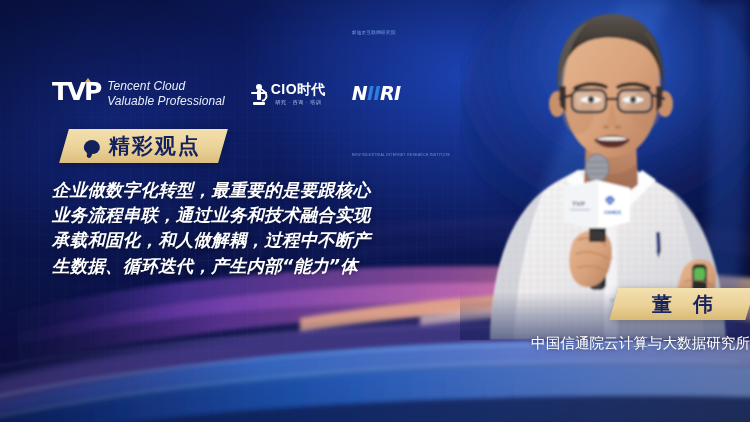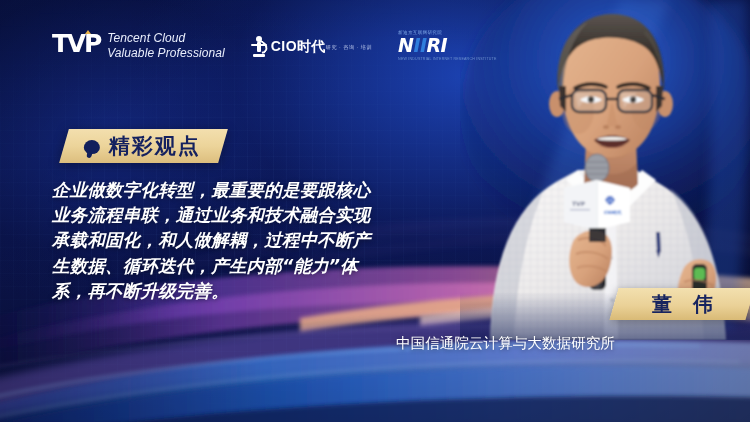--- a/index.html
+++ b/index.html
@@ -50,25 +50,25 @@
   .tvp-text{ font-size:12px; line-height:1.26; color:#e9eefc; font-style:italic; white-space:nowrap; letter-spacing:.1px; }
 
   .logo-cio{ display:flex; align-items:center; gap:3px; }
   .cio-fig{ position:relative; width:17px; height:21px; }
   .cio-fig .head{ position:absolute; left:5.5px; top:0; width:6px;height:6px;border-radius:50%;background:#fff; }
   .cio-fig .body{ position:absolute; left:6.5px; top:6px; width:4px;height:10px;background:#fff;border-radius:1px; }
   .cio-fig .arms{ position:absolute; left:0.5px; top:8px; width:16px;height:2.6px;background:#fff;border-radius:2px; }
   .cio-fig .base{ position:absolute; left:2.5px; bottom:0; width:12px;height:2.6px;background:#fff;border-radius:1px; }
   .cio-fig .ring{ position:absolute; left:0; top:4.5px; width:17px;height:13px;border:2px solid #fff;border-radius:50%;
                   border-left-color:transparent; border-bottom-color:transparent; transform:rotate(35deg); }
-  .cio-wrap{ display:flex; flex-direction:row; align-items:center; }
+  .cio-wrap{ display:flex; flex-direction:column; align-items:center; }
   .cio-main{ font-size:14px; font-weight:800; color:#fff; letter-spacing:.4px; line-height:1; }
   .cio-sub{ font-size:5.2px; color:#b9c6ea; letter-spacing:.5px; margin-top:2.5px; white-space:nowrap; }
 
-  .logo-niiri{ display:flex; flex-direction:column; align-items:flex-start; }
+  .logo-niiri{ display:flex; flex-direction:column; align-items:flex-start;gap:48px; }
   .niiri-top{ font-size:4.6px; color:#7fa8e8; letter-spacing:.3px; white-space:nowrap; margin-bottom:1px; }
   .niiri-main{ font-size:19px; font-weight:800; font-style:italic; color:#fff; letter-spacing:-0.6px; line-height:1;
                font-family:"DejaVu Sans","Liberation Sans",sans-serif; }
   .niiri-main .bar{ color:#2f7ddc; }
   .niiri-bot{ font-size:3.6px; color:#6f93cf; letter-spacing:.2px; white-space:nowrap; margin-top:2px; line-height:1.4; }
 
   
   .badge{
     position:absolute; left:64px; top:129px;
     height:34px; padding:0 22px 0 20px;
@@ -105,22 +105,22 @@
     background:linear-gradient(180deg,#f3e0af 0%,#ead197 55%,#d9ba76 100%);
     transform:skewX(-16deg);
     display:flex; align-items:center; justify-content:center;
     box-shadow:0 2px 9px rgba(0,0,0,0.3);
   }
   .nameplate-txt{ transform:skewX(16deg); font-size:20px; font-weight:800; color:#17245f; letter-spacing:7px;
                   padding-left:7px; line-height:1; font-family:"DejaVu Sans","Liberation Sans",sans-serif; }
 
   
   .creds{
-    position:absolute; right:24px; top:333px; width:330px;
-    color:#ffffff;
+    position:absolute; right:0; top:333px; width:330px;
+    text-align:right; color:#ffffff;
     font-size:14.6px; line-height:19.4px; font-weight:500;
     font-family:"DejaVu Sans","Liberation Sans",sans-serif;
     text-shadow:0 1px 4px rgba(0,0,0,0.5);
   }
   .creds p{ margin:0; white-space:nowrap; }
 </style>
 </head>
 <body>
 
 <div id="stage">
@@ -391,21 +391,20 @@
       <span class="bubble-icon"></span>
       <span class="badge-text">精彩观点</span>
     </div>
   </div>
 
   <div class="quote">
     <p>企业做数字化转型，最重要的是要跟核心</p>
     <p>业务流程串联，通过业务和技术融合实现</p>
     <p>承载和固化，和人做解耦，过程中不断产</p>
     <p>生数据、循环迭代，产生内部“能力”体</p>
-    <p>系，再不断升级完善。</p>
   </div>
 
   <div class="nameplate">
     <span class="nameplate-txt">董 伟</span>
   </div>
 
   <div class="creds">
     <p>中国信通院云计算与大数据研究所</p>
   </div>
 

